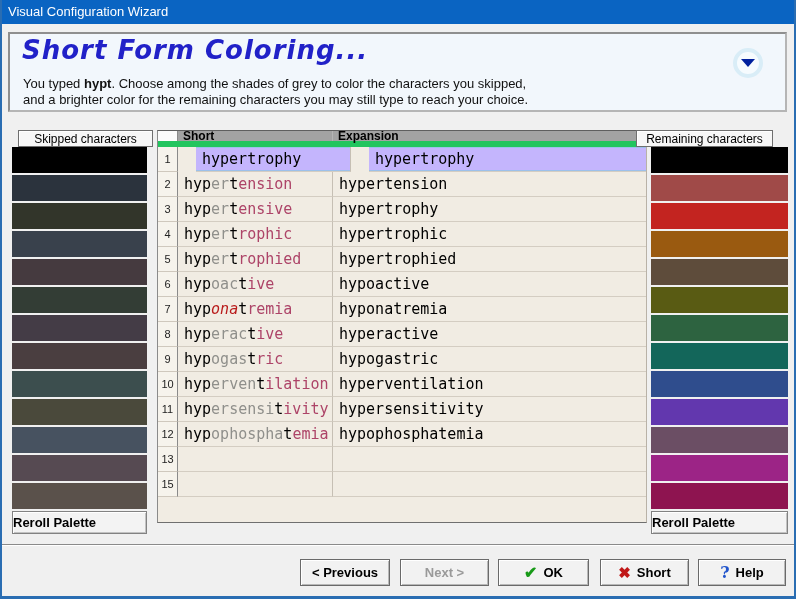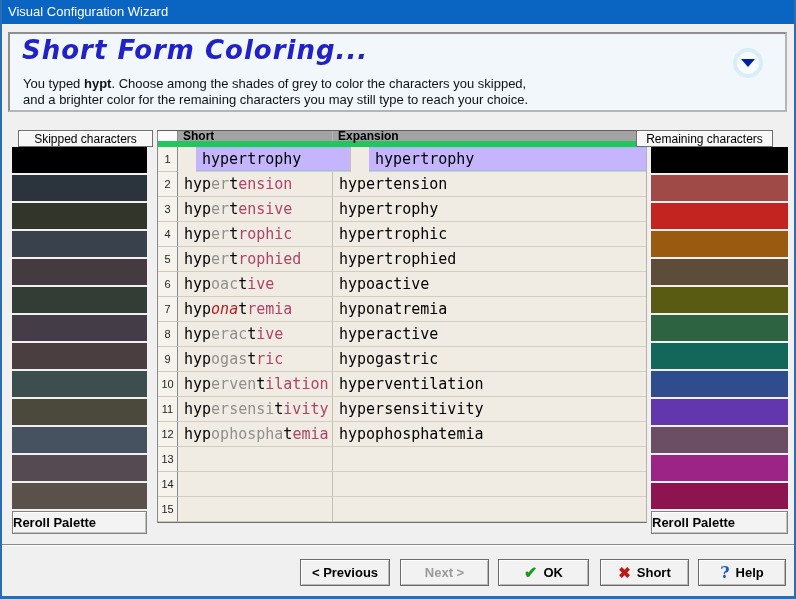--- a/index.html
+++ b/index.html
@@ -213,25 +213,20 @@
         <div class="c-num">12</div>
         <div class="c-short c-cell"><span style="color: rgb(0, 0, 0);">hyp</span><span style="color: rgb(143, 143, 139);">ophospha</span><span style="color: rgb(0, 0, 0);">t</span><span style="color: rgb(173, 68, 104);">emia</span></div>
         <div class="c-exp c-cell">hypophosphatemia</div>
       </div>
       <div class="grid-row g-body">
         <div class="c-num">13</div>
         <div class="c-short c-cell"></div>
         <div class="c-exp c-cell"></div>
       </div>
       <div class="grid-row g-body">
-        <div class="c-num">14</div>
-        <div class="c-short c-cell"></div>
-        <div class="c-exp c-cell"></div>
-      </div>
-      <div class="grid-row g-body">
         <div class="c-num">15</div>
         <div class="c-short c-cell"></div>
         <div class="c-exp c-cell"></div>
       </div>
     </div>
 
   <div class="panel-header" style="left:634px; top:130px; width:137px;">
     <span>Remaining characters</span>
   </div>
   <div class="swatch-stack" style="left:649px; top:147px; width:137px; height:362px;" id="right-swatches">

